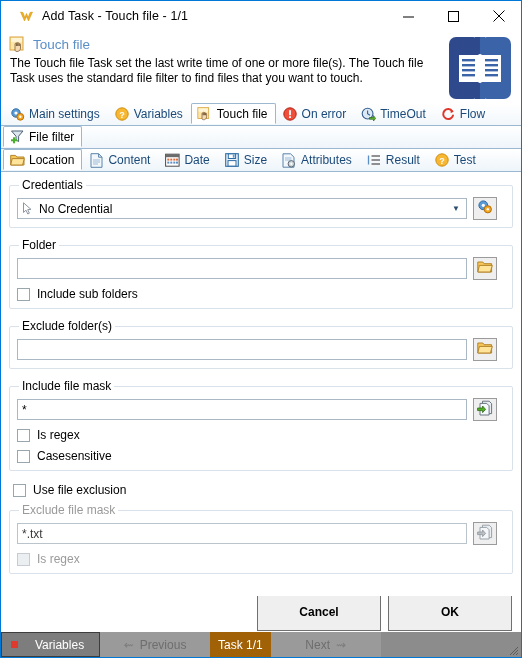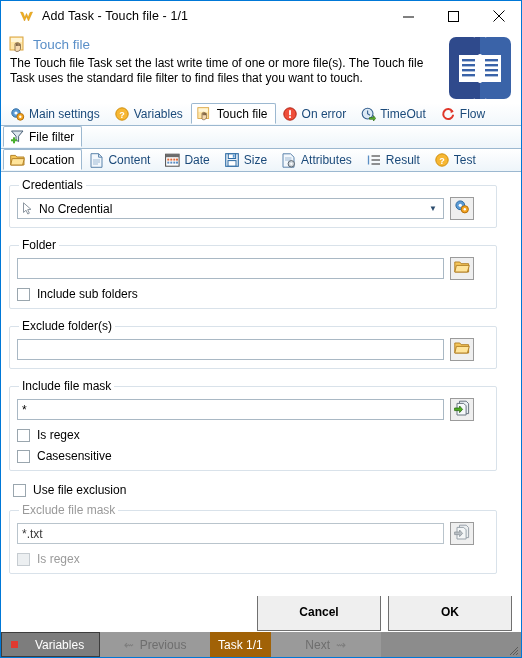--- a/index.html
+++ b/index.html
@@ -114,22 +114,22 @@
     flex: 1 1 auto;
     background: #ffffff;
     padding: 6px 8px 0 8px;
     box-sizing: border-box;
     position: relative;
     overflow: hidden;
   }
   fieldset.group {
     border: 1px solid #d9e2ea;
     border-radius: 2px;
-    margin: 0 16px 10px 0;
-    padding: 5px 22px 7px 7px;
+    margin: 0 0 10px 0;
+    padding: 5px 15px 7px 7px;
     box-sizing: border-box;
   }
   fieldset.group > legend {
     font-size: 12px;
     color: #000;
     padding: 0 3px;
     margin-left: 2px;
   }
   fieldset.group.disabled > legend { color: #9a9a9a; }
   .row { display: flex; align-items: center; }

